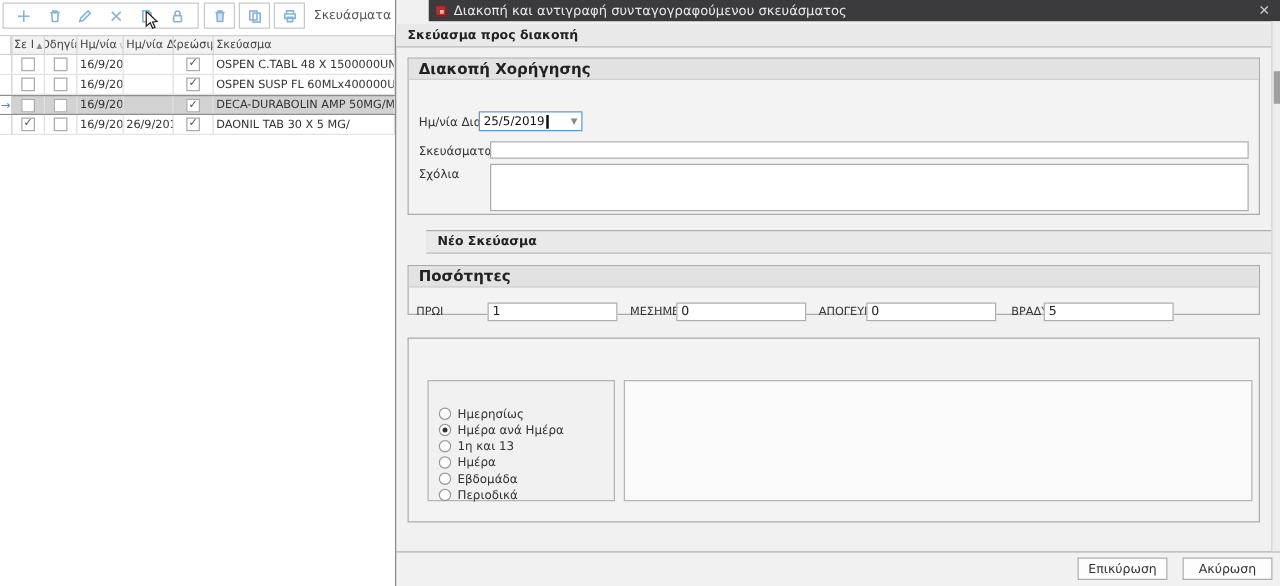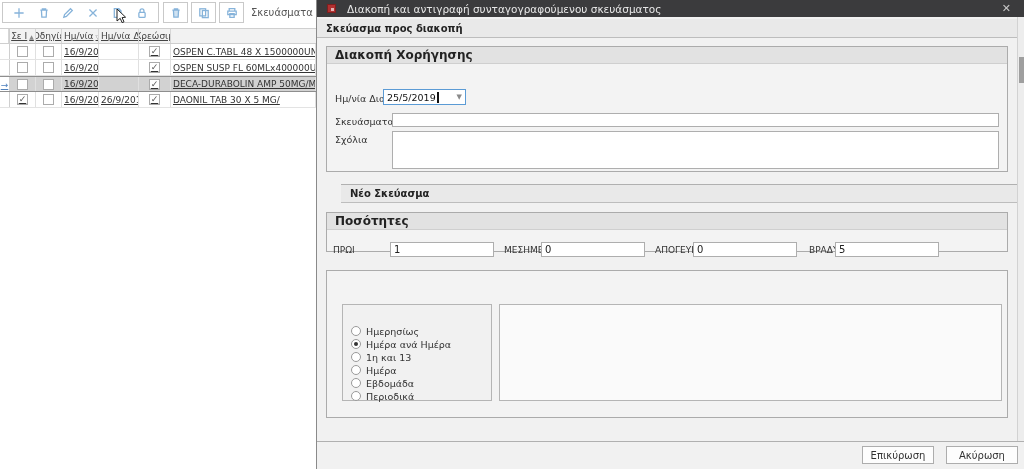--- a/index.html
+++ b/index.html
@@ -17,40 +17,40 @@
   .toolbar-label { position:absolute; left:251px; top:7px; font-size:10px; color:#555;
                    white-space:nowrap; }
   .cursor { position:absolute; left:116px; top:9px; z-index:40; width:12px; height:16px; }
 
   
   .grid { position:absolute; left:0; top:28px; width:316px; overflow:hidden; }
   .grid-row { display:flex; height:16px; background:#fff; border-bottom:1px solid #e3e3e3; }
   .grid-row.header { background:#f2f2f2; border-top:1px solid #cfcfcf; border-bottom:1px solid #cfcfcf; }
   .grid-row.sel { background:#d2d2d2; border-top:1px solid #8e8e8e; border-bottom:1px solid #8e8e8e; }
   .cell { border-right:1px solid #e0e0e0; display:flex; align-items:center; overflow:hidden;
-          font-size:9px; color:#333; white-space:nowrap; padding:0 2px;text-decoration:underline; }
+          font-size:9px; color:#333; white-space:nowrap; padding:0 2px; }
   .header .cell { color:#444; border-right:1px solid #d6d6d6; }
   .c-arrow { width:9px; border-right:none; border-left:none; padding:0; color:#4f81bd; font-size:9px; justify-content:center; }
   .header .c-arrow, .grid-row .c-arrow { background:#fff; }
   .grid-row.sel .c-arrow { background:#fff; border-top:1px solid #fff; }
   .c1 { width:27px; justify-content:center; border-left:1px solid #cfcfcf; }
   .c2 { width:26px; justify-content:center; }
   .c3 { width:37px; }
   .c4 { width:40px; }
   .c5 { width:32px; justify-content:center; }
   .c6 { flex:1; }
   .hglyph { font-size:6px; color:#8a8a8a; margin-left:2px; }
   .cb { width:11px; height:11px; border:1px solid #ababab; background:#fff; display:inline-flex;
         align-items:center; justify-content:center; font-size:9px; color:#555; line-height:1; }
 
   
   .dialog { position:absolute; left:316px; top:0; width:708px; height:469px;
             background:#f1f1f1; border-left:1px solid #8a8a8a; }
   .titlebar { height:17px; background:#3b3b3d; color:#e8e8e8; font-size:10.5px;
-              display:flex; align-items:center; padding:0 10px; gap:11px; }
+              display:flex; align-items:center; padding:0 5px; gap:6px;margin-left:26px; }
   .title-ico { width:9px; height:9px; background:#b03030; border:1px solid #7c1f1f; position:relative; }
   .title-ico::after { content:""; position:absolute; right:1px; bottom:1px; width:3px; height:3px; background:#e3b3b3; }
   .title-close { margin-left:auto; color:#c9c9c9; font-size:11px; line-height:1; padding:0 3px; }
   .section-bar { position:absolute; left:0; width:701px; height:19px; background:#e9e9e9;
                  border-bottom:1px solid #bdbdbd; display:flex; align-items:center;
                  padding-left:9px; font-size:10px; font-weight:bold; color:#222; }
   .sb1 { top:19px; }
   .sb2 { top:184px; border-top:1px solid #b0b0b0;margin-left:24px; }
   .groupbox { position:absolute; border:1px solid #ababab; background:#f3f3f3; }
   .group-h { height:17px; background:#e2e2e2; border-bottom:1px solid #cfcfcf; display:flex;
@@ -148,20 +148,21 @@
 </svg>
 
 <div class="grid" id="gridBox">
     <div class="grid-row header">
       <div class="cell c-arrow"></div>
       <div class="cell c1">Σε Ι<span class="hglyph">▲</span></div>
       <div class="cell c2">Οδηγίε</div>
       <div class="cell c3">Ημ/νία<span class="hglyph">▽</span></div>
       <div class="cell c4">Ημ/νία Δια</div>
       <div class="cell c5">Χρεώσιμ</div>
+      <div class="cell c6">Σκεύασμα</div>
     </div>
     <div class="grid-row">
       <div class="cell c-arrow"></div>
       <div class="cell c1">
         <span class="cb"></span>
       </div>
       <div class="cell c2">
         <span class="cb"></span>
       </div>
       <div class="cell c3">16/9/2019</div>

